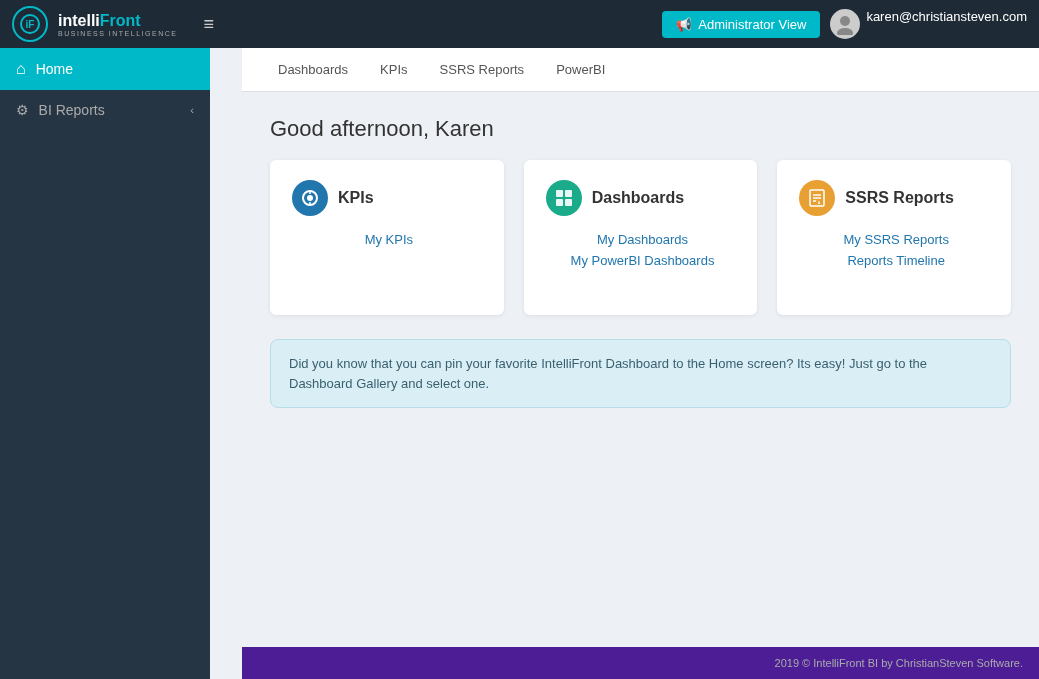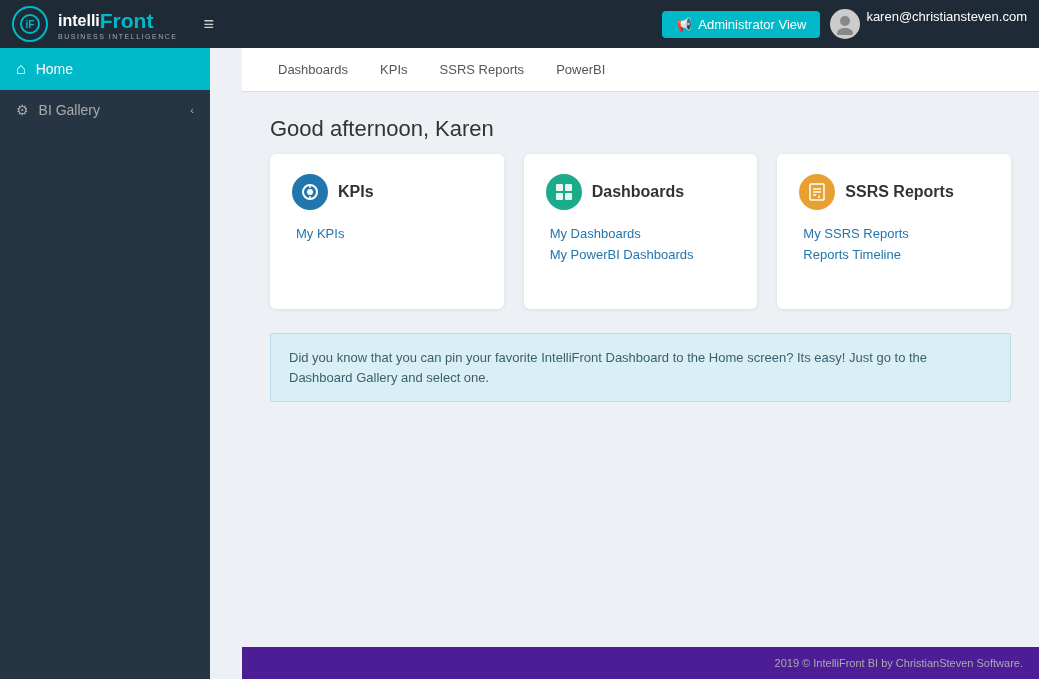--- a/index.html
+++ b/index.html
@@ -104,21 +104,21 @@
 
     
     .content-area {
       flex: 1;
       padding: 24px 28px;
       overflow-y: auto;
     }
     .greeting {
       font-size: 22px;
       color: #333;
-      margin-bottom: 12px;
+      margin-bottom: 18px;
       font-weight: 400;
     }
 
     
     .cards-row {
       display: flex;
       gap: 20px;
       margin-bottom: 24px;
     }
     .card {
@@ -139,33 +139,33 @@
       font-size: 18px;
     }
     .card-icon.kpi { background: #2176ae; color: white; }
     .card-icon.dashboard { background: #1aab8a; color: white; }
     .card-icon.ssrs { background: #e8a033; color: white; }
     .card-title {
       font-size: 16px;
       font-weight: 600;
       color: #333;
     }
-    .card-links { display: flex; flex-direction: column; gap: 6px; padding-left: 4px; }
+    .card-links { display: flex; flex-direction: column; gap: 6px; padding-left: 4px; align-items: center; }
     .card-link {
       color: #2176ae;
       font-size: 13px;
       cursor: pointer;
       text-decoration: none;
     }
 
     
     .info-banner {
       background: #daeef5;
       border: 1px solid #b8dde8;
-      border-radius: 2px;
+      border-radius: 8px;
       padding: 14px 18px;
       font-size: 13px;
       color: #3a6070;
       line-height: 1.5;
     }
 
     
     .footer {
       background: #4c1d95;
       color: #aaa;
@@ -181,21 +181,21 @@
   <div class="logo-area">
     <div class="logo-icon">
       <svg width="22" height="22" viewBox="0 0 22 22">
         <circle cx="11" cy="11" r="9" fill="none" stroke="#00b9c8" stroke-width="2"></circle>
         <text x="11" y="15" text-anchor="middle" fill="#00b9c8" font-size="10" font-weight="bold">iF</text>
       </svg>
     </div>
     <div>
       <div style="display:flex; align-items:center; gap:0">
         <span style="color:white; font-size:16px; font-weight:700;">intelli</span>
-          <span style="color:#00b9c8; font-size:21px; font-weight:700;">Front</span>
+          <span style="color:#00b9c8; font-size:16px; font-weight:700;">Front</span>
       </div>
       <div style="color:#aaa; font-size:7px; letter-spacing:1.5px;">BUSINESS INTELLIGENCE</div>
     </div>
     <div class="hamburger">≡</div>
   </div>
 
   <div class="nav-right">
     <button class="admin-btn">
       <span class="speaker-icon">📢</span>
       <span>Administrator View</span>
@@ -215,21 +215,21 @@
 <div class="layout">
 
   <div class="sidebar">
     <div class="sidebar-item active">
       <span class="sidebar-icon">⌂</span>
       <span>Home</span>
     </div>
     <div class="sidebar-item-bi">
       <div class="left">
         <span class="sidebar-icon" style="font-size:14px; color:#aaa;">⚙</span>
-        <span style="color:#aaa; font-size:14px;">BI Gallery</span>
+        <span style="color:#aaa; font-size:14px;">BI Reports</span>
       </div>
       <span class="chevron">‹</span>
     </div>
   </div>
 
   <div class="main-content">
 
     <div class="tab-bar">
       <div class="tab-item">Dashboards</div>
       <div class="tab-item">KPIs</div>

